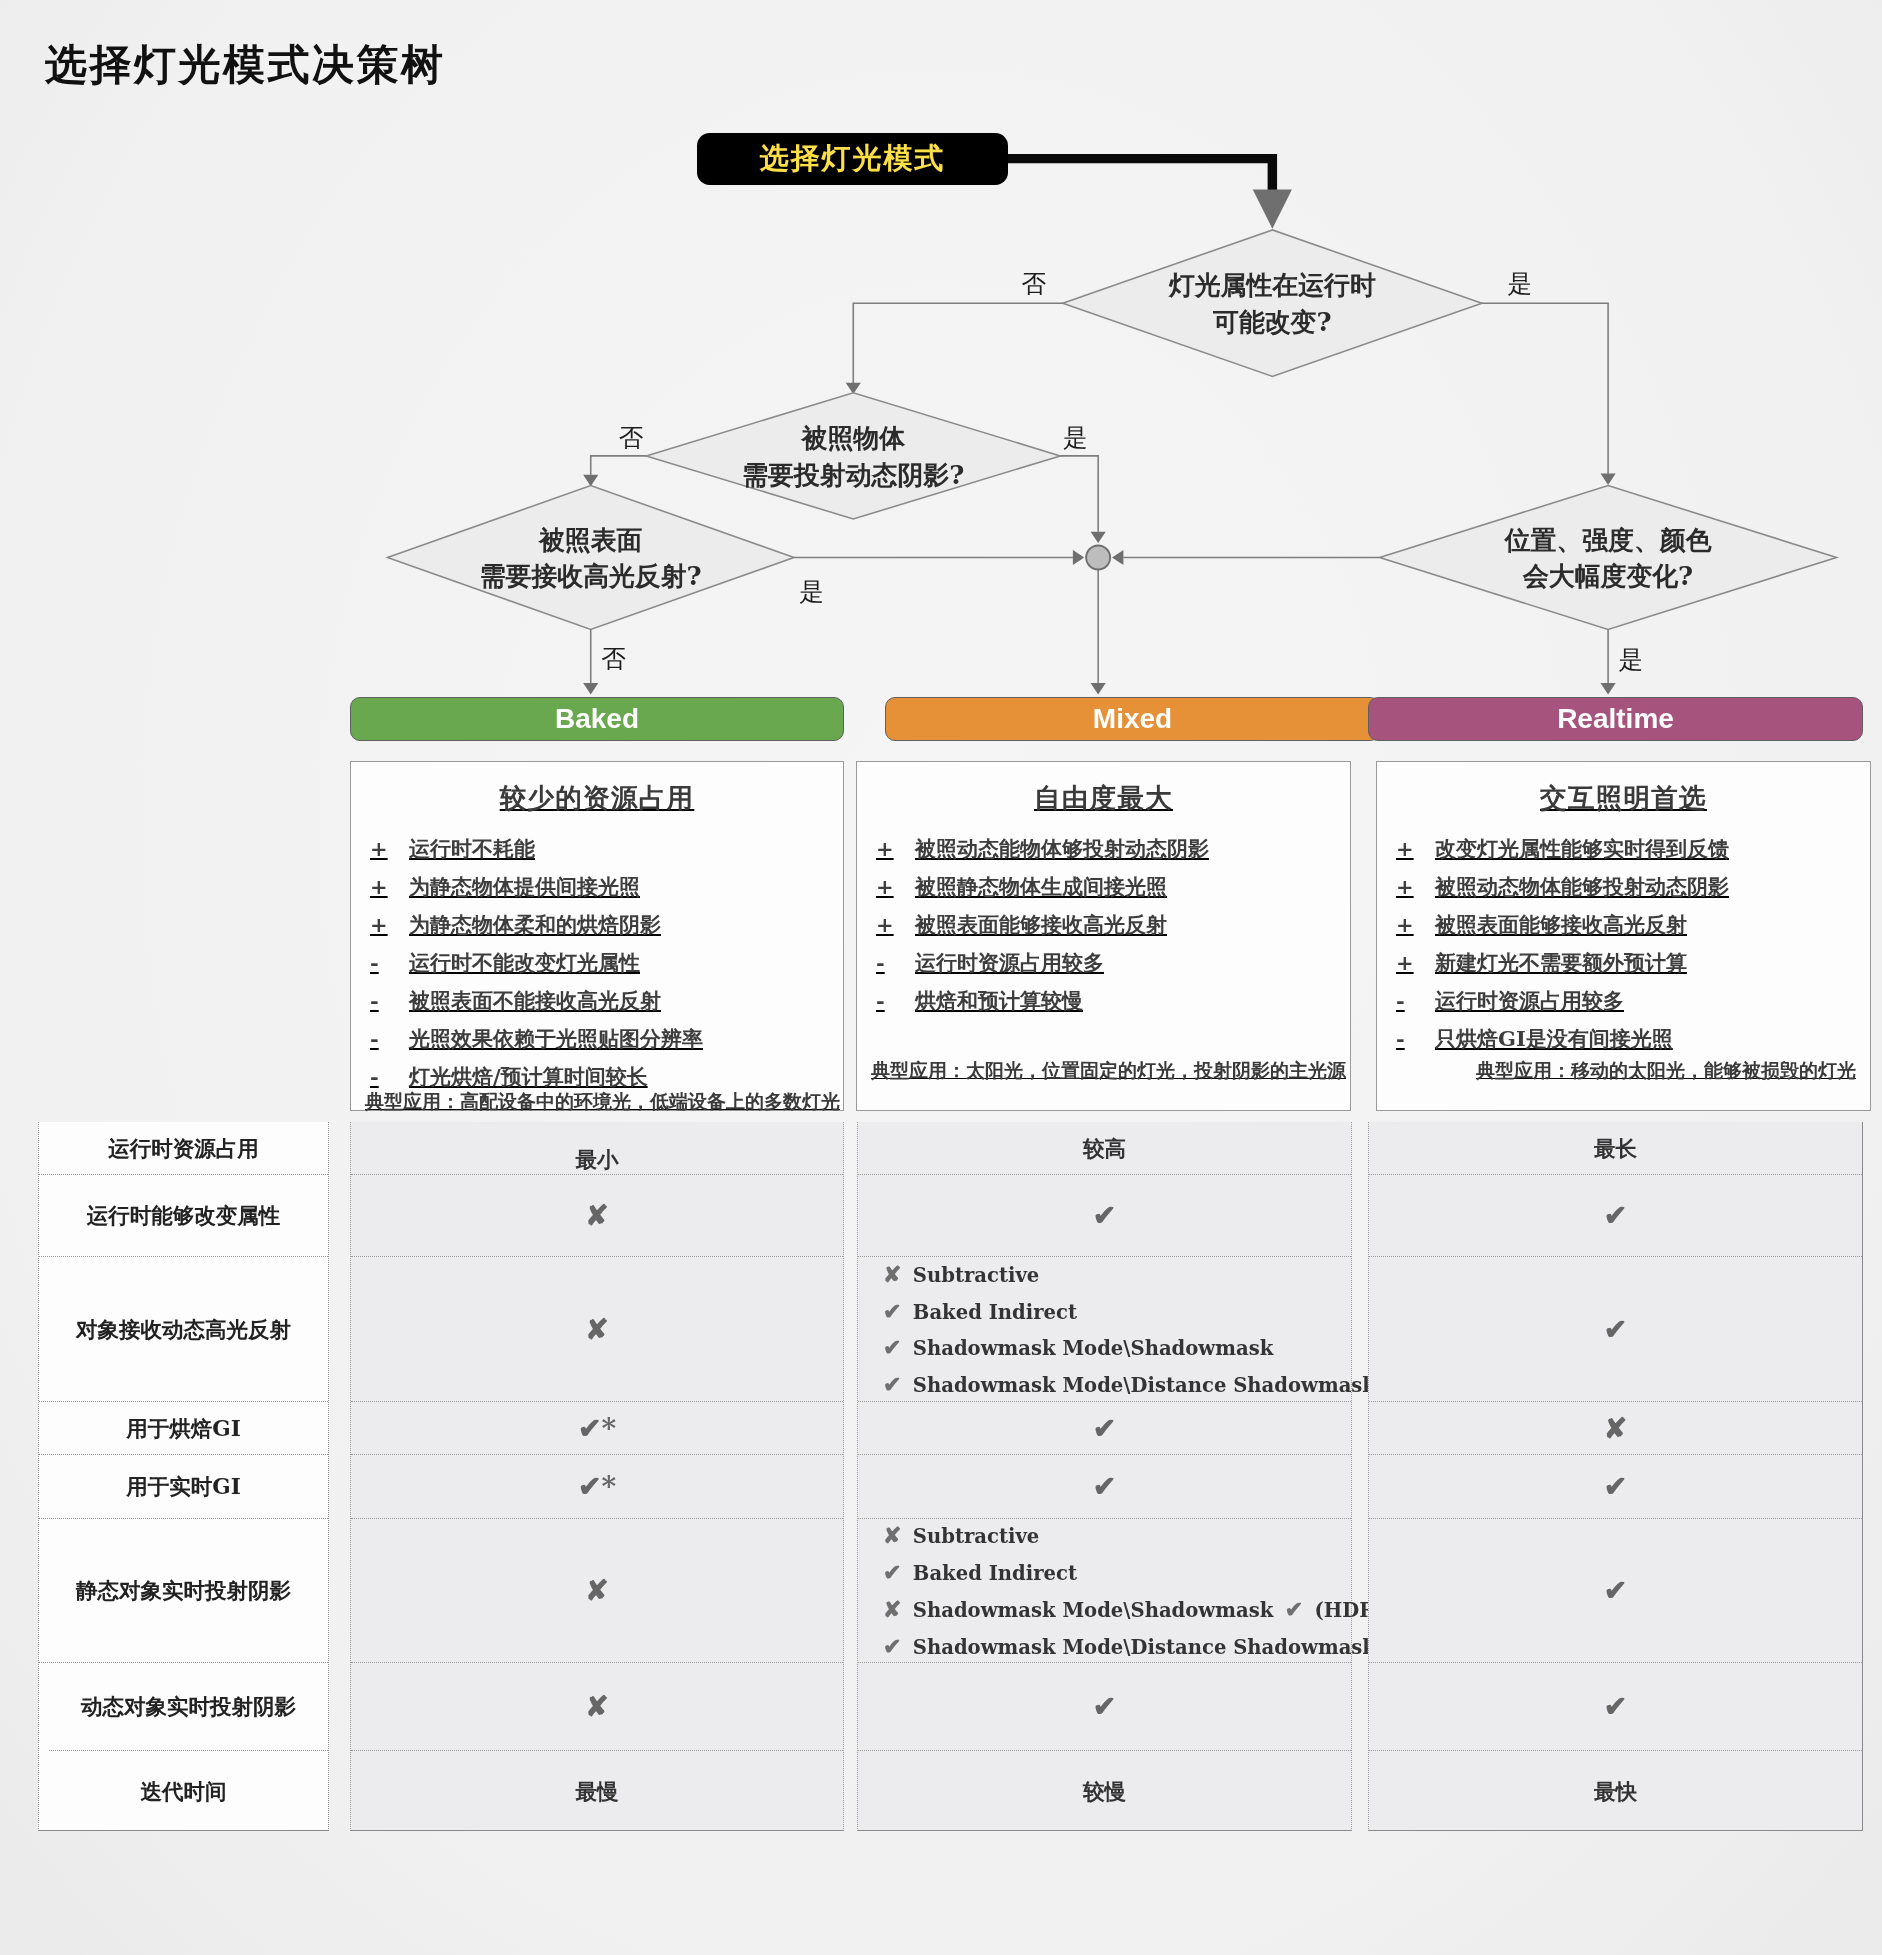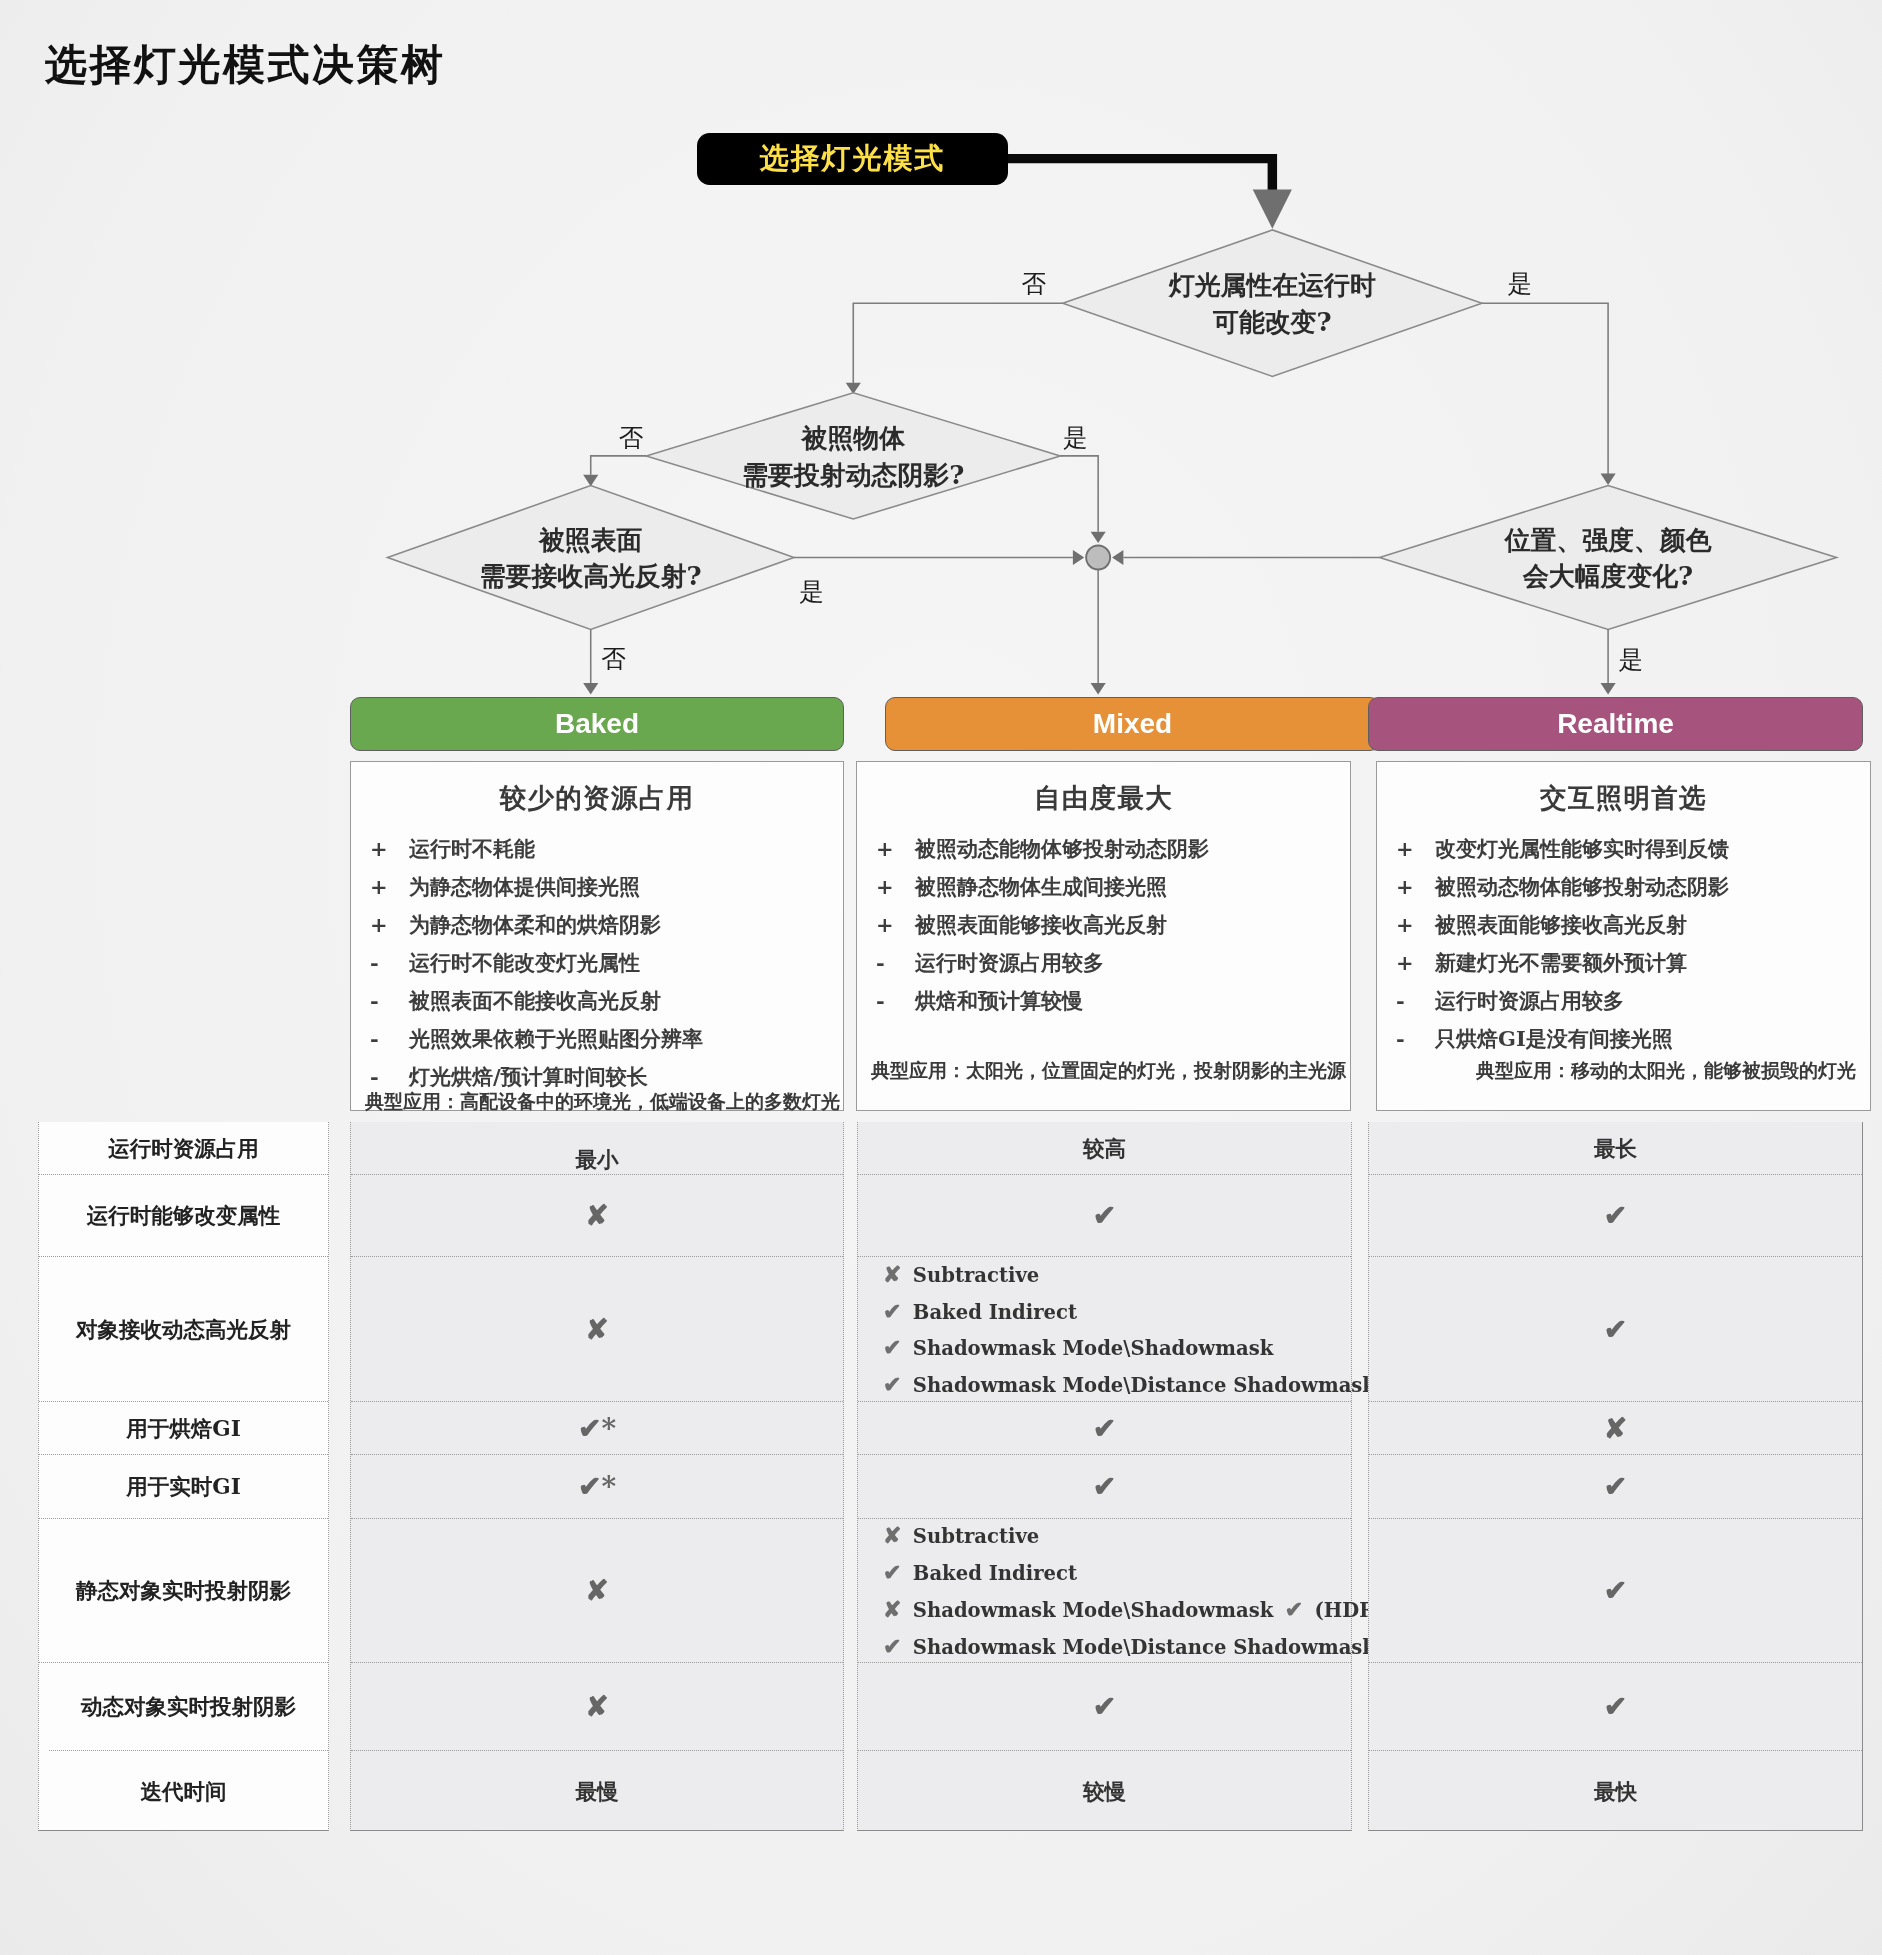--- a/index.html
+++ b/index.html
@@ -32,36 +32,36 @@
   
   #flow-svg{left:0;top:0;z-index:2;}
   .diamond{fill:#ececec;stroke:#8a8a8a;stroke-width:2.5px;}
   .edge{stroke:#7d7d7d;stroke-width:2.5px;fill:none;}
   .arrow{fill:#6f6f6f;}
   .dtext{font-family:"DejaVu Serif","Liberation Serif",serif;font-size:41px;font-weight:bold;fill:#2b2b2b;text-anchor:middle;}
   .elabel{font-family:"DejaVu Serif","Liberation Serif",serif;font-size:39px;fill:#1d1d1d;text-anchor:middle;}
 
   
   .mode-header{
-    top:697px;height:54px;box-sizing:border-box;
+    top:697px;height:44px;box-sizing:border-box;
     border:1.9px solid #5f5f5f;border-radius:10px;
     display:flex;align-items:center;justify-content:center;
     color:#fff;font-size:28px;font-weight:bold;
     font-family:"Liberation Sans","DejaVu Sans",sans-serif;
     z-index:1;
   }
   #hdr-0{left:350px;width:494px;}
   #hdr-1{left:856px;width:495px;}
   #hdr-2{left:1368px;width:495px;}
 
   
   .desc-box{
     top:761px;height:350px;box-sizing:border-box;
     background:#fdfdfd;border:1.3px solid #9a9a9a;
-    display:flex;flex-direction:column;padding:0 14px;
+    display:flex;flex-direction:column;padding:0 14px;text-decoration:underline;
   }
   #desc-0{left:350px;width:494px;}
   #desc-1{left:856px;width:495px;}
   #desc-2{left:1368px;width:495px;margin-left:8px;}
   .desc-title{
     margin-top:17.7px;text-align:center;
     font-size:26.5px;font-weight:bold;color:#3a3a3a;letter-spacing:1.3px;
   }
   .desc-items{margin-top:21.5px;display:flex;flex-direction:column;gap:14.5px;}
   .d-item{display:flex;align-items:baseline;font-size:21px;font-weight:bold;color:#3d3d3d;line-height:1.12;}

